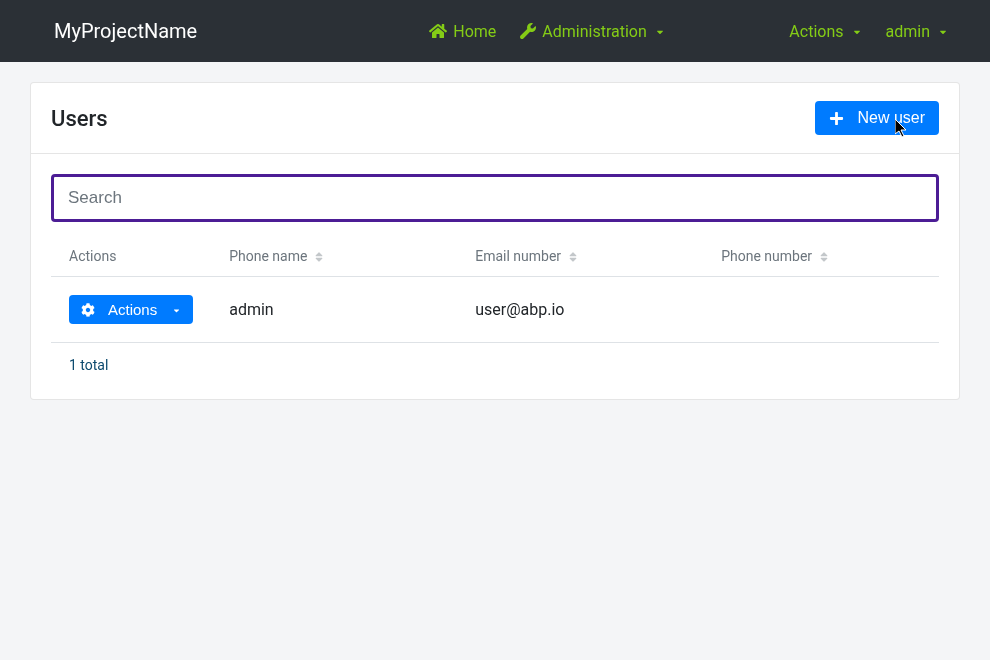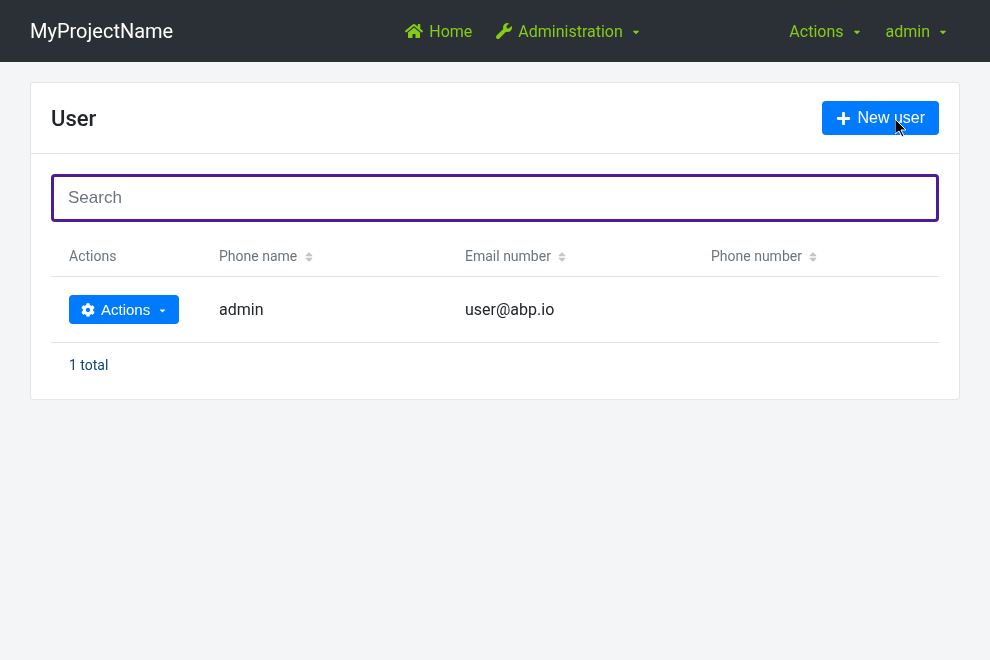--- a/index.html
+++ b/index.html
@@ -18,20 +18,21 @@
       height: 62px;
       display: flex;
       align-items: center;
       padding: 0 30px;
     }
     .navbar-brand {
       color: #fff;
       font-size: 20px;
       font-weight: 400;
       margin-right: 40px;
+      margin-left: 24px;
     }
     .navbar-nav {
       display: flex;
       align-items: center;
       flex: 1;
     }
     .navbar-nav-center {
       display: flex;
       align-items: center;
       margin-left: 180px;
@@ -81,20 +82,21 @@
       align-items: center;
       padding: 8px 14px;
       border-radius: 4px;
       border: none;
       cursor: pointer;
       font-size: 16px;
     }
     .btn-primary {
       background: #007bff;
       color: #fff;
+      gap: 7px;
     }
     .btn-sm {
       font-size: 15px;
       padding: 6px 12px;
     }
     .btn .icon {
       margin-right: 6px;
       display: inline-flex;
     }
     .btn .caret {
@@ -201,21 +203,21 @@
             </svg>
         </span>
       </div>
     </div>
   </div>
 </nav>
 
 <div class="container">
   <div class="card">
     <div class="card-header">
-      <h2 class="card-title">User</h2>
+      <h2 class="card-title">Users</h2>
       <button class="btn btn-primary">
         <span class="icon">
           <svg width="15" height="15" viewBox="0 0 448 512" fill="currentColor">
               <path d="M416 208H272V64c0-17.67-14.33-32-32-32h-32c-17.67 0-32 14.33-32 32v144H32c-17.67 0-32 14.33-32 32v32c0 17.67 14.33 32 32 32h144v144c0 17.67 14.33 32 32 32h32c17.67 0 32-14.33 32-32V304h144c17.67 0 32-14.33 32-32v-32c0-17.67-14.33-32-32-32z"></path>
             </svg>
         </span>
         <span>New user</span>
       </button>
     </div>
     <div class="card-body">

